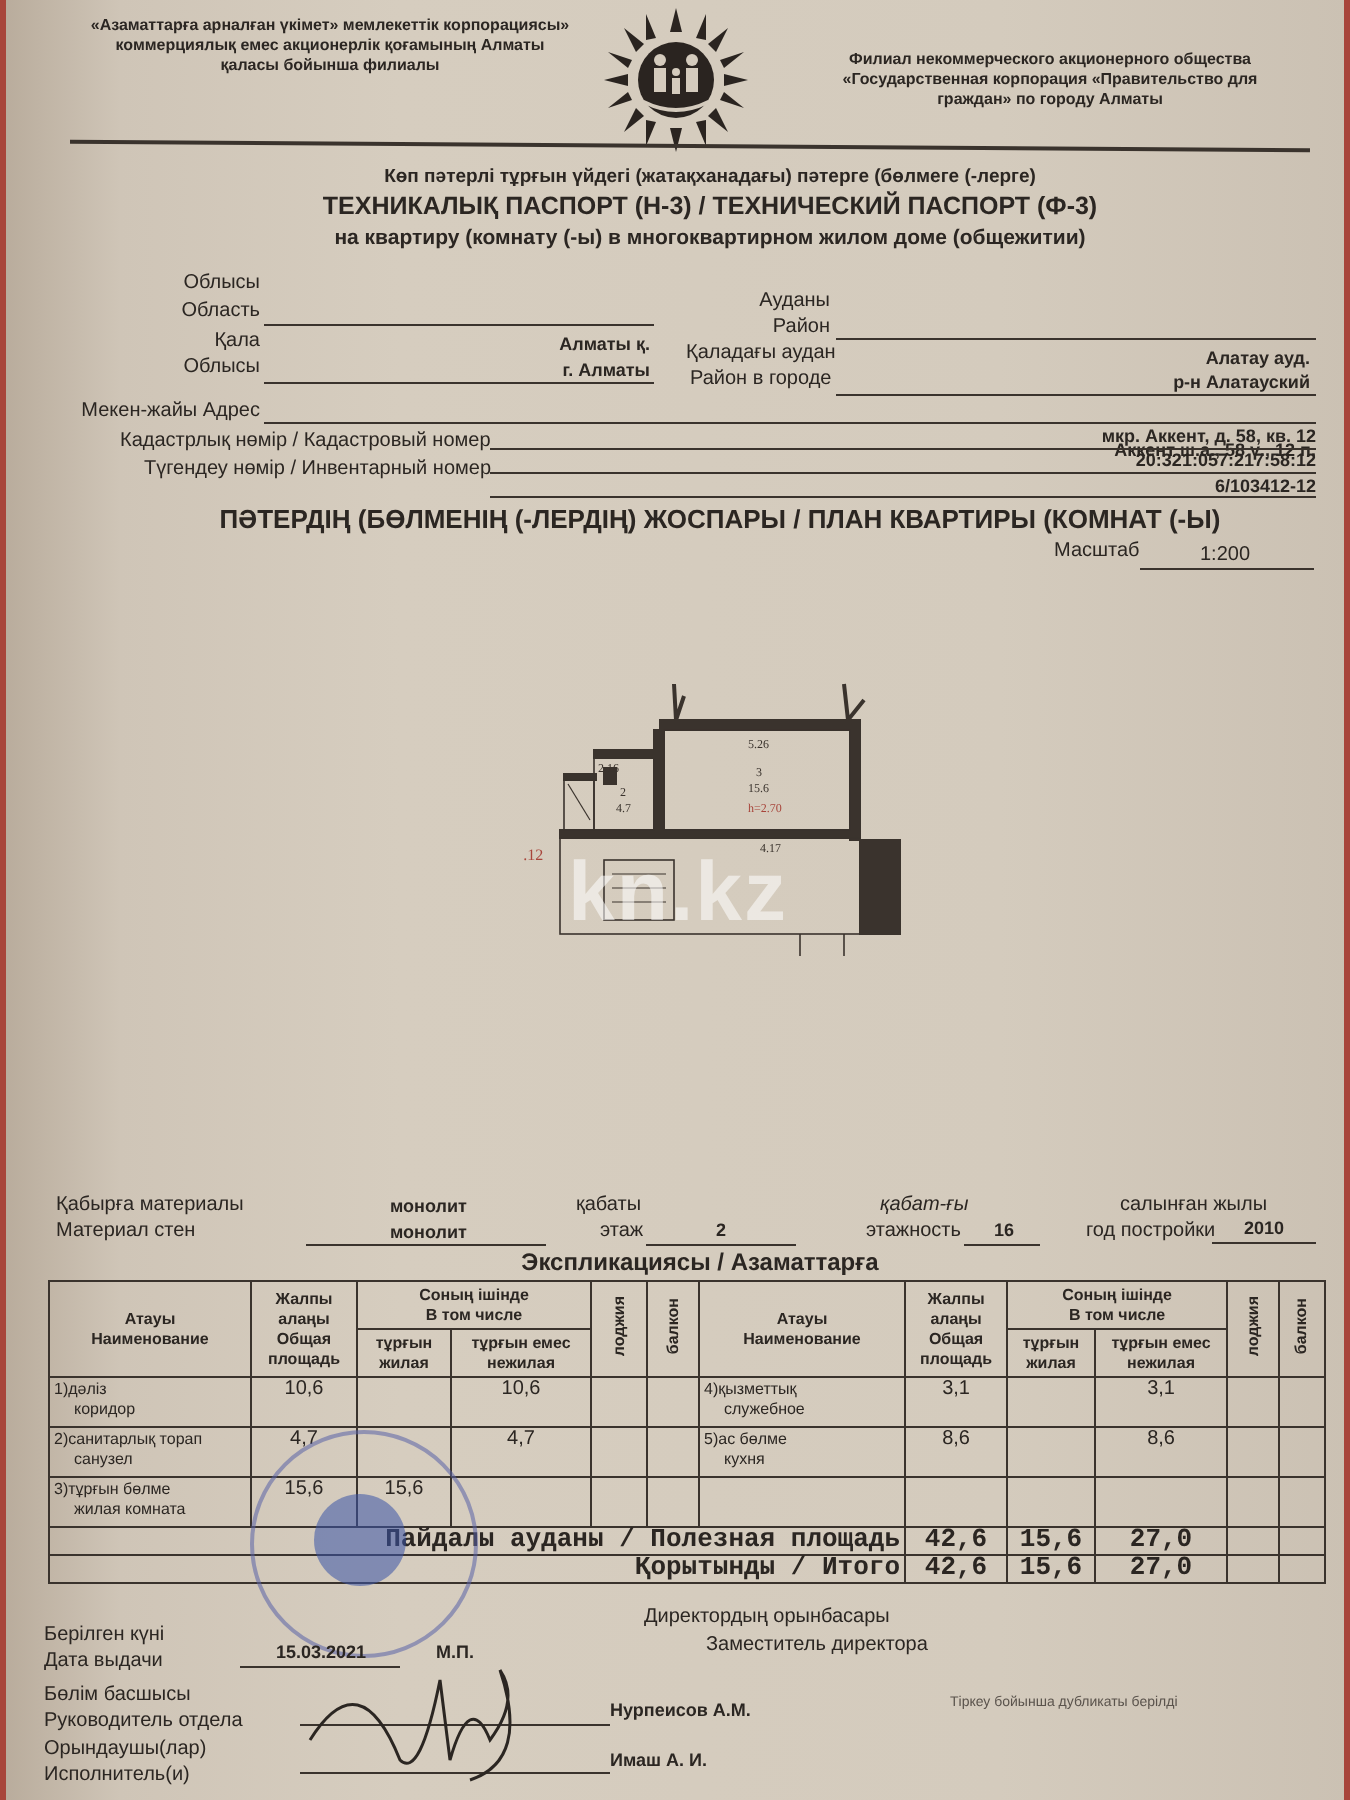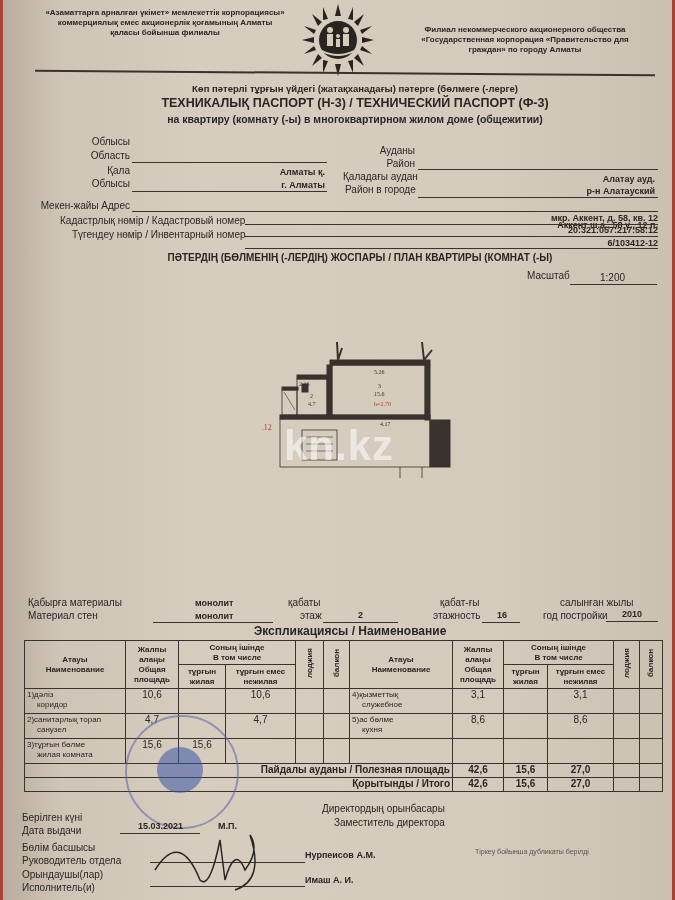--- a/index.html
+++ b/index.html
@@ -12,21 +12,21 @@
   .r{text-align:right;}
   .hdr-org{font-size:8px;font-weight:bold;line-height:10px;text-align:center;}
   .line{position:absolute;height:1px;background:#3a332d;}
   .lbl{font-size:10px;position:absolute;}
   .val{font-size:9px;font-weight:bold;position:absolute;}
   table.exp{position:absolute;left:24px;top:640px;width:638px;border-collapse:collapse;font-size:8px;table-layout:fixed;}
   table.exp td{border:1px solid #3a332d;padding:1px 2px;vertical-align:top;line-height:10px;}
   table.exp td.h{text-align:center;vertical-align:middle;font-weight:bold;}
   .vert{writing-mode:vertical-rl;transform:rotate(180deg);font-weight:bold;font-size:8px;}
   .num{text-align:center;font-size:10px;}
-  .tot{font-weight:bold;font-size:10px;}
+  .tot{font-weight:bold;font-size:13px;font-family:Liberation Mono, monospace;}
   .plan{position:absolute;left:262px;top:340px;width:190px;height:140px;}
   .stamp{position:absolute;left:125px;top:715px;width:110px;height:110px;border-radius:50%;border:2px solid #5a63a8;opacity:0.55;}
   .stamp .in{position:absolute;left:30px;top:30px;width:46px;height:46px;border-radius:50%;background:#3b55a8;}
   .sig{position:absolute;}
 </style>
 </head>
 <body>
 
 <div class="paper"></div>
 <div class="redline" style="left:0;"></div>
@@ -103,21 +103,21 @@
 <div class="line" style="left:132px;top:211px;width:526px;"></div>
 <div class="val r" style="left:440px;top:213px;width:218px;">мкр. Аккент, д. 58, кв. 12</div>
 <div class="lbl" style="left:60px;top:215px;">Кадастрлық нөмір / Кадастровый номер</div>
 <div class="line" style="left:245px;top:224px;width:413px;"></div>
 <div class="val r" style="left:440px;top:225px;width:218px;">20:321:057:217:58:12</div>
 <div class="line" style="left:245px;top:236px;width:413px;"></div>
 <div class="lbl" style="left:72px;top:229px;">Түгендеу нөмір / Инвентарный номер</div>
 <div class="val r" style="left:440px;top:238px;width:218px;">6/103412-12</div>
 <div class="line" style="left:245px;top:248px;width:413px;"></div>
 
-<div class="abs b c" style="left:60px;top:252px;width:600px;font-size:10px;">ПӘТЕРДІҢ (БӨЛМЕНІҢ (-ЛЕРДІҢ) ЖОСПАРЫ / ПЛАН КВАРТИРЫ (КОМНАТ (-Ы)</div>
+<div class="abs b c" style="left:60px;top:252px;width:600px;font-size:13px;">ПӘТЕРДІҢ (БӨЛМЕНІҢ (-ЛЕРДІҢ) ЖОСПАРЫ / ПЛАН КВАРТИРЫ (КОМНАТ (-Ы)</div>
 <div class="lbl" style="left:527px;top:270px;">Масштаб</div>
 <div class="lbl" style="left:600px;top:272px;">1:200</div>
 <div class="line" style="left:570px;top:284px;width:87px;"></div>
 
 <div class="plan">
   <svg width="190" height="140" viewBox="0 0 190 140">
     <g fill="none" stroke="#3a332d">
       <path d="M75 2 L76 20 L80 8" stroke-width="2"></path>
       <path d="M160 2 L162 20 L170 10" stroke-width="2"></path>
       <rect x="68" y="20" width="100" height="5" fill="#3a332d"></rect>
@@ -158,30 +158,30 @@
 
 <div class="lbl" style="left:28px;top:597px;">Қабырға материалы</div>
 <div class="lbl" style="left:28px;top:610px;">Материал стен</div>
 <div class="val" style="left:195px;top:598px;">монолит</div>
 <div class="val" style="left:195px;top:611px;">монолит</div>
 <div class="line" style="left:153px;top:622px;width:120px;"></div>
 <div class="lbl" style="left:288px;top:597px;">қабаты</div>
 <div class="lbl" style="left:300px;top:610px;">этаж</div>
 <div class="val" style="left:358px;top:610px;">2</div>
 <div class="line" style="left:323px;top:622px;width:75px;"></div>
-<div class="lbl" style="left:440px;top:597px;">қабат-ғы</div>
+<div class="lbl" style="left:440px;top:597px;font-style:italic;">қабат-ғы</div>
 <div class="lbl" style="left:433px;top:610px;">этажность</div>
 <div class="val" style="left:497px;top:610px;">16</div>
 <div class="line" style="left:482px;top:622px;width:38px;"></div>
 <div class="lbl" style="left:560px;top:597px;">салынған жылы</div>
 <div class="lbl" style="left:543px;top:610px;">год постройки</div>
 <div class="val" style="left:622px;top:609px;">2010</div>
 <div class="line" style="left:606px;top:621px;width:52px;"></div>
 
-<div class="abs b c" style="left:200px;top:624px;width:300px;font-size:12px;">Экспликациясы / Наименование</div>
+<div class="abs b c" style="left:200px;top:624px;width:300px;font-size:12px;">Экспликациясы / Азаматтарға</div>
 
 <table class="exp">
   <colgroup>
     <col style="width:101px">
       <col style="width:53px">
       <col style="width:47px">
       <col style="width:70px">
       <col style="width:28px">
       <col style="width:26px">
     <col style="width:103px">
@@ -331,18 +331,18 @@
 <div class="line" style="left:120px;top:833px;width:80px;"></div>
 <div class="lbl" style="left:22px;top:842px;">Бөлім басшысы</div>
 <div class="lbl" style="left:22px;top:855px;">Руководитель отдела</div>
 <div class="line" style="left:150px;top:862px;width:155px;"></div>
 <div class="val" style="left:305px;top:850px;">Нурпеисов А.М.</div>
 <div class="lbl" style="left:22px;top:869px;">Орындаушы(лар)</div>
 <div class="lbl" style="left:22px;top:882px;">Исполнитель(и)</div>
 <div class="line" style="left:150px;top:886px;width:155px;"></div>
 <div class="val" style="left:305px;top:875px;">Имаш А. И.</div>
 <div class="lbl" style="left:322px;top:803px;">Директордың орынбасары</div>
-<div class="lbl" style="left:334px;top:817px;">Заместитель директора</div>
+<div class="lbl" style="left:353px;top:817px;">Заместитель директора</div>
 <div class="abs" style="left:475px;top:848px;font-size:7px;color:#5a534c;">Тіркеу бойынша дубликаты берілді</div>
 
 <svg class="sig" style="left:150px;top:820px;" width="130" height="75">
   <path d="M5 50 Q30 10 50 60 Q60 70 70 20 L75 60 Q85 25 95 50 Q110 30 100 15 Q115 60 85 70" stroke="#2b2622" stroke-width="1.5" fill="none"></path>
 </svg>
 
 </body></html>

